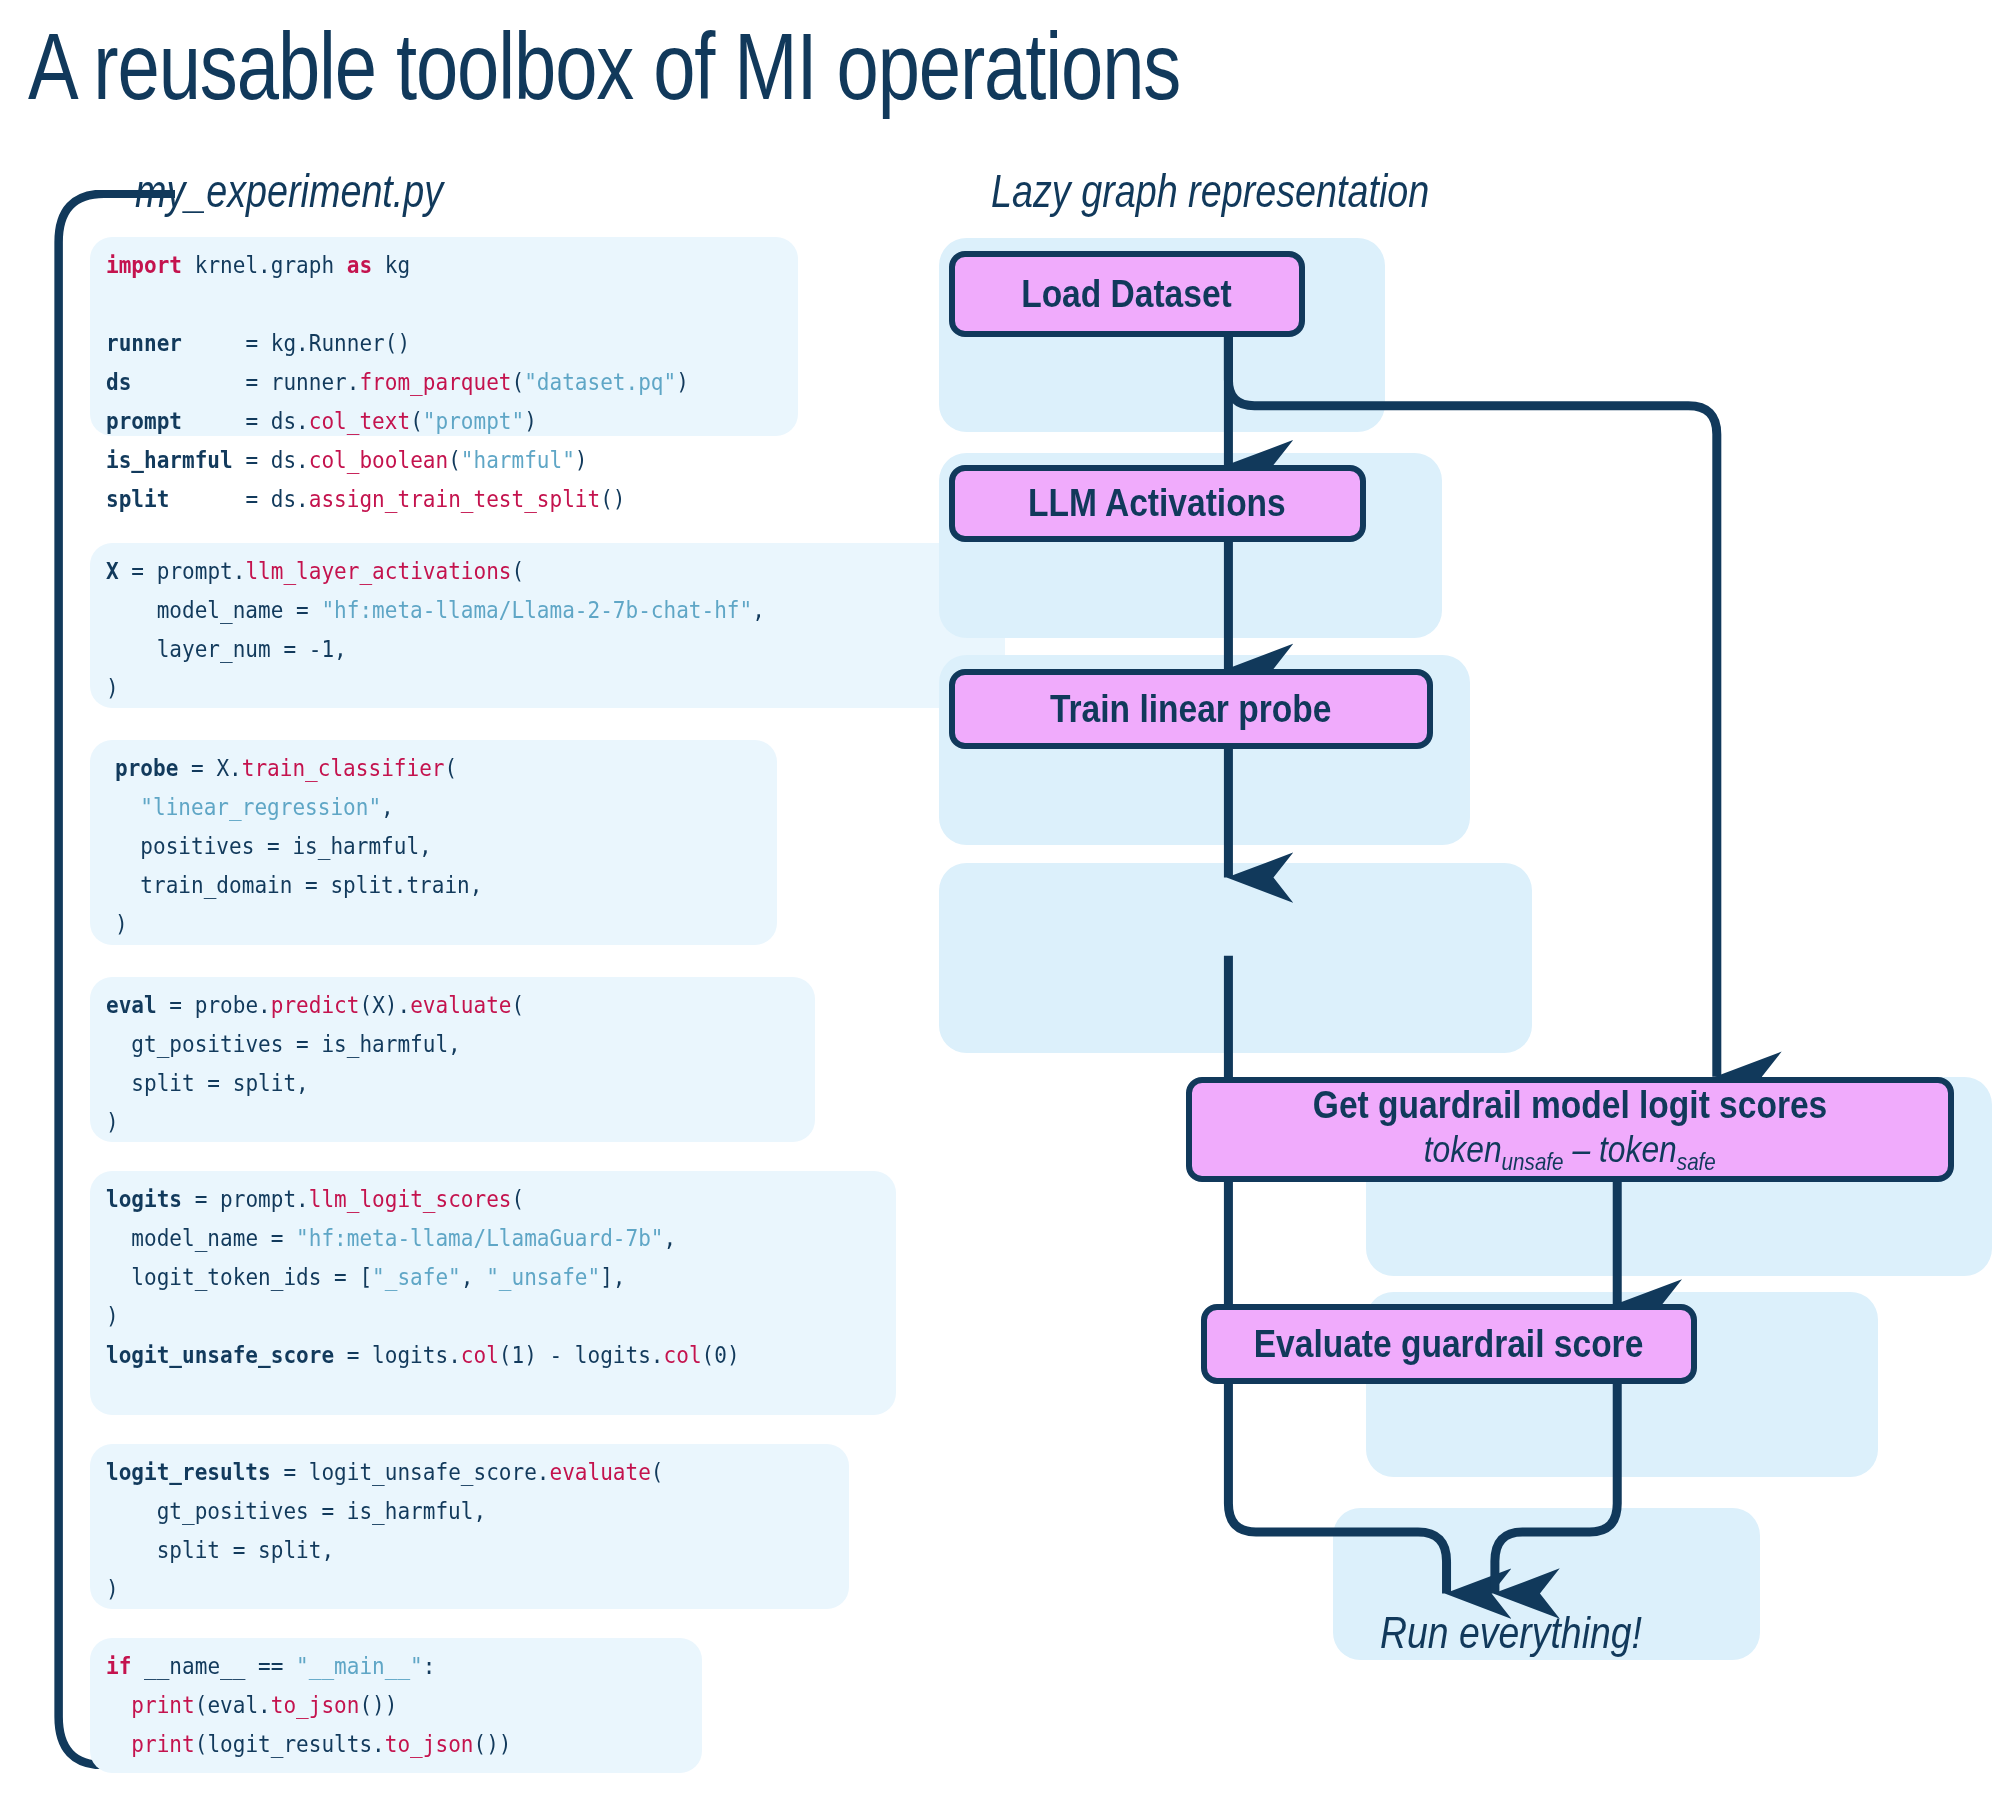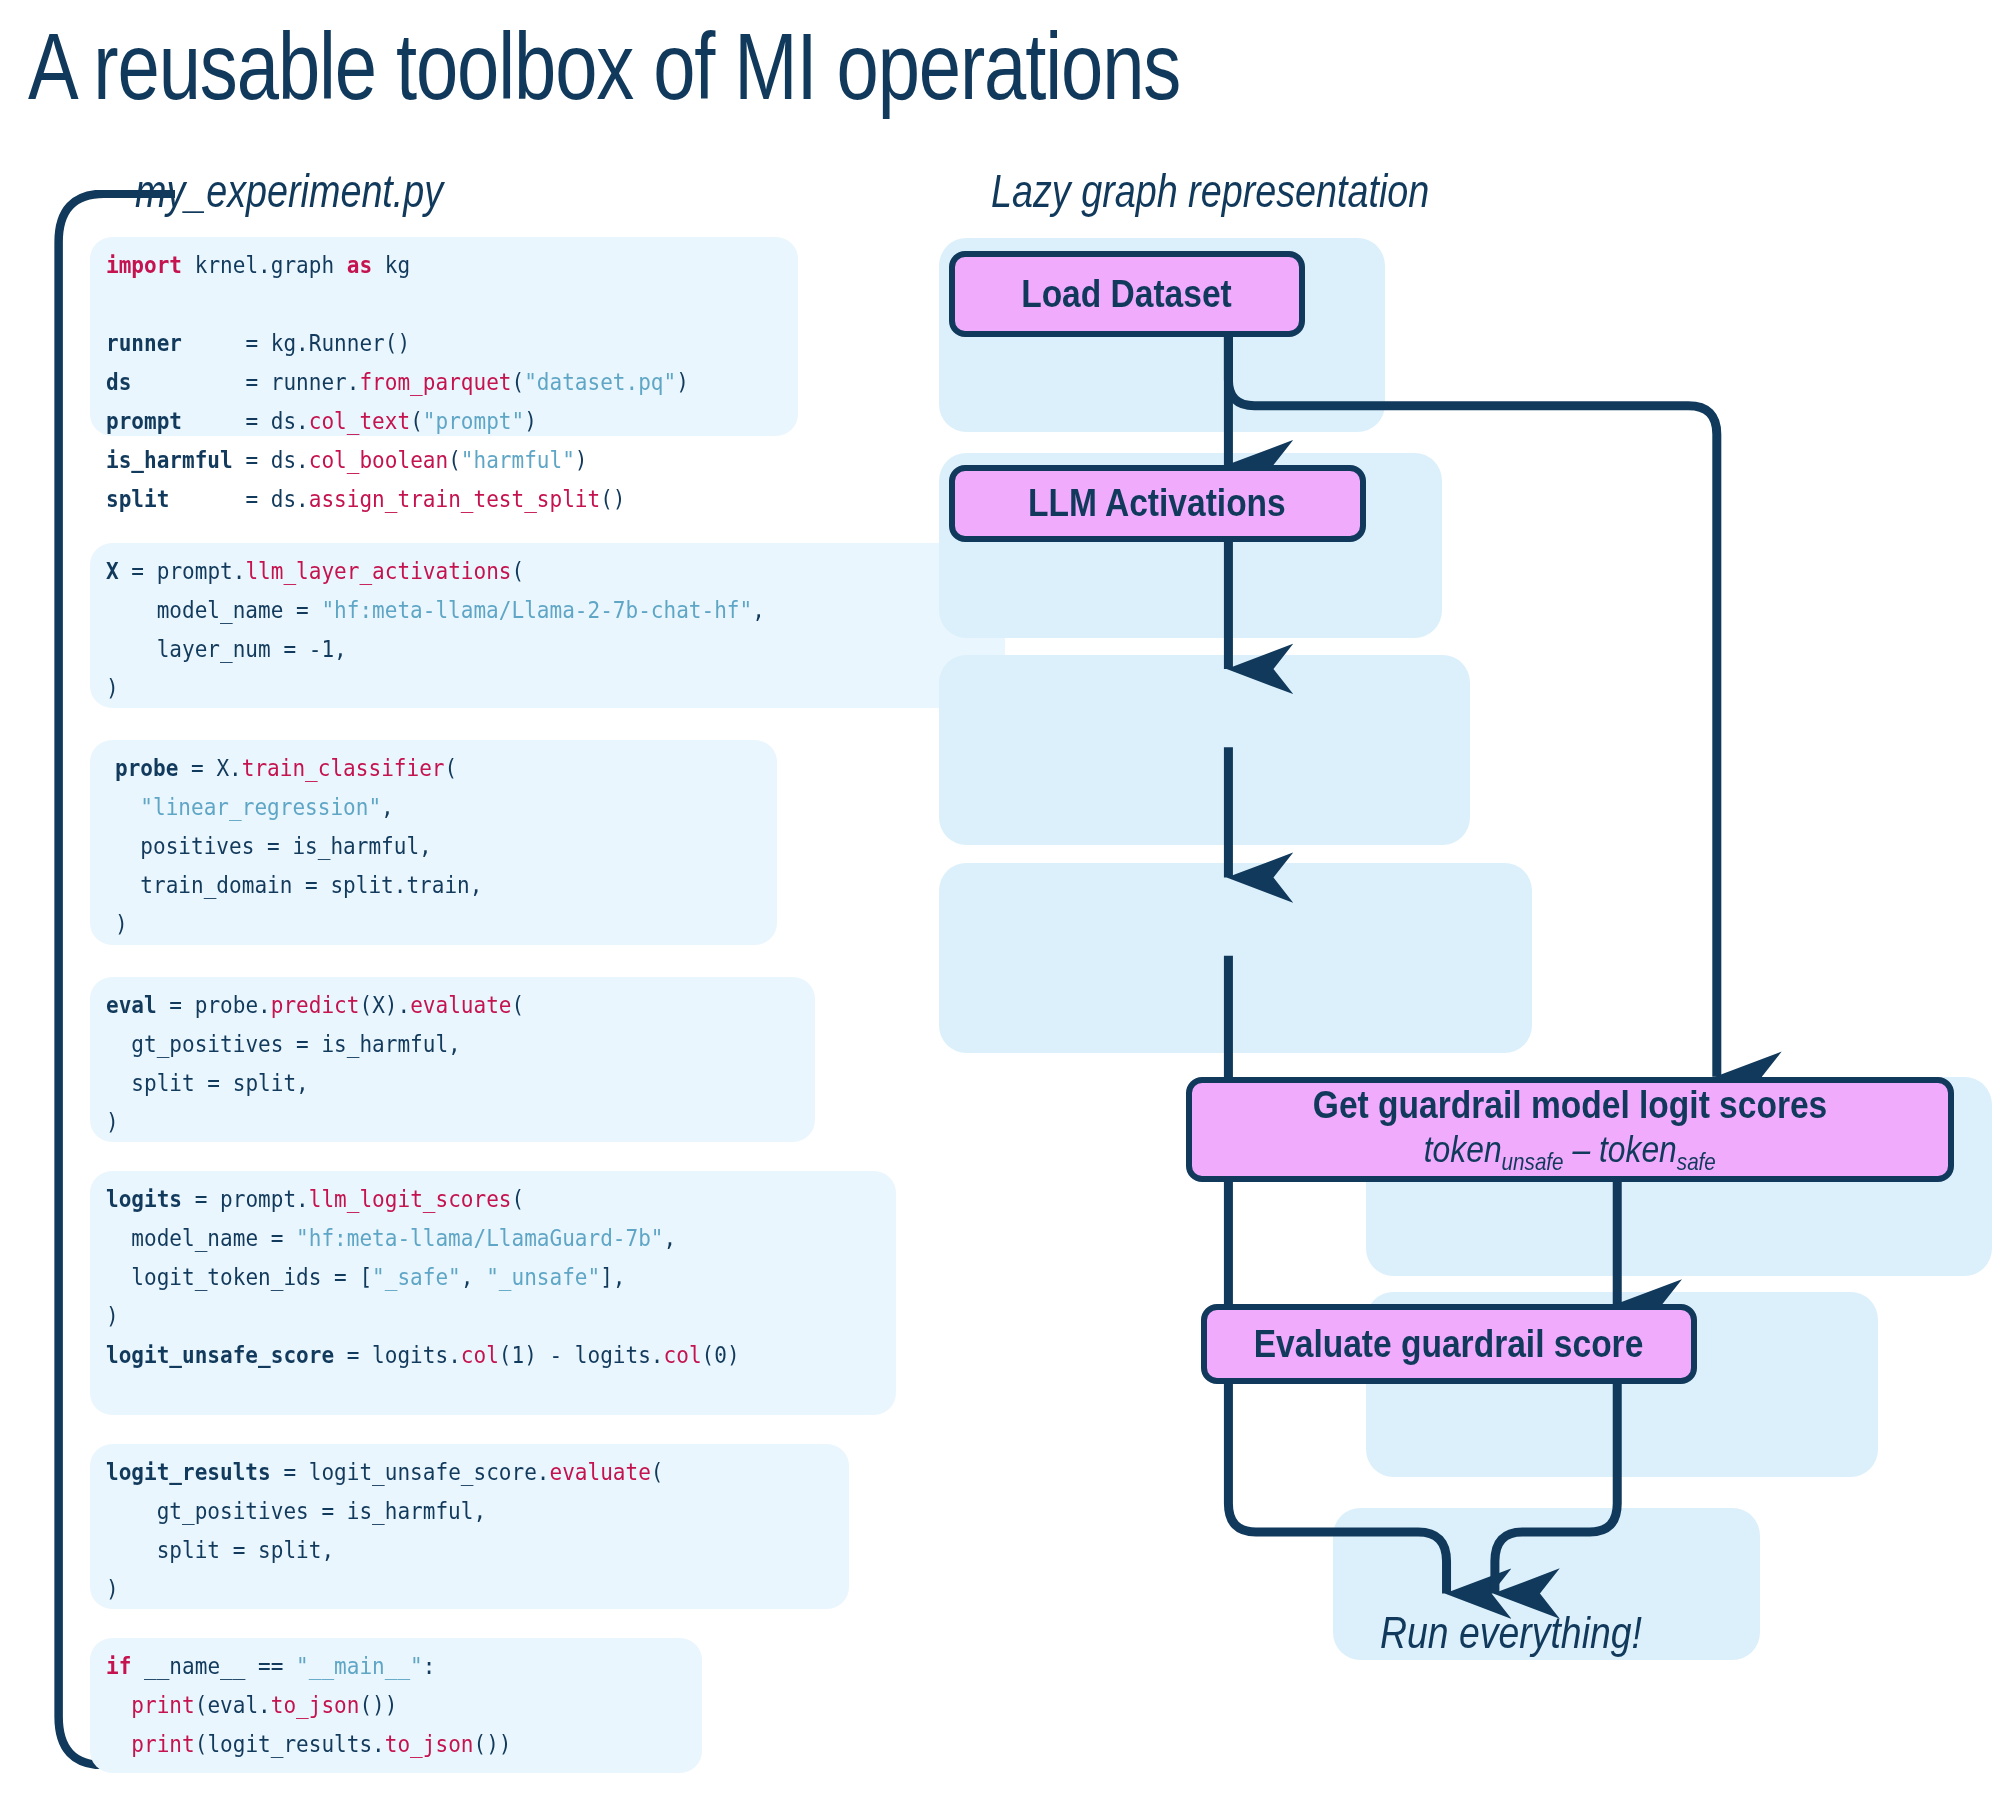--- a/index.html
+++ b/index.html
@@ -191,20 +191,23 @@
     </svg>
 
     <div class="node" style="left:9.5px;top:23px;width:356px;height:86px;">
       <span class="lbl">Load Dataset</span>
     </div>
 
     <div class="node" style="left:9.5px;top:237px;width:417px;height:77px;">
       <span class="lbl">LLM Activations</span>
     </div>
 
+    <div class="node" style="left:9.5px;top:441px;width:484px;height:80px;">
+      <span class="lbl">Train linear probe</span>
+    </div>
 
 
     <div class="node" style="left:247px;top:849px;width:768px;height:105px;">
       <span class="lbl">Get guardrail model logit scores</span>
       <span class="sub"><span>token</span><sub>unsafe</sub><span> – token</span><sub>safe</sub></span>
     </div>
 
     <div class="node" style="left:262px;top:1076px;width:496px;height:80px;">
       <span class="lbl">Evaluate guardrail score</span>
     </div>

